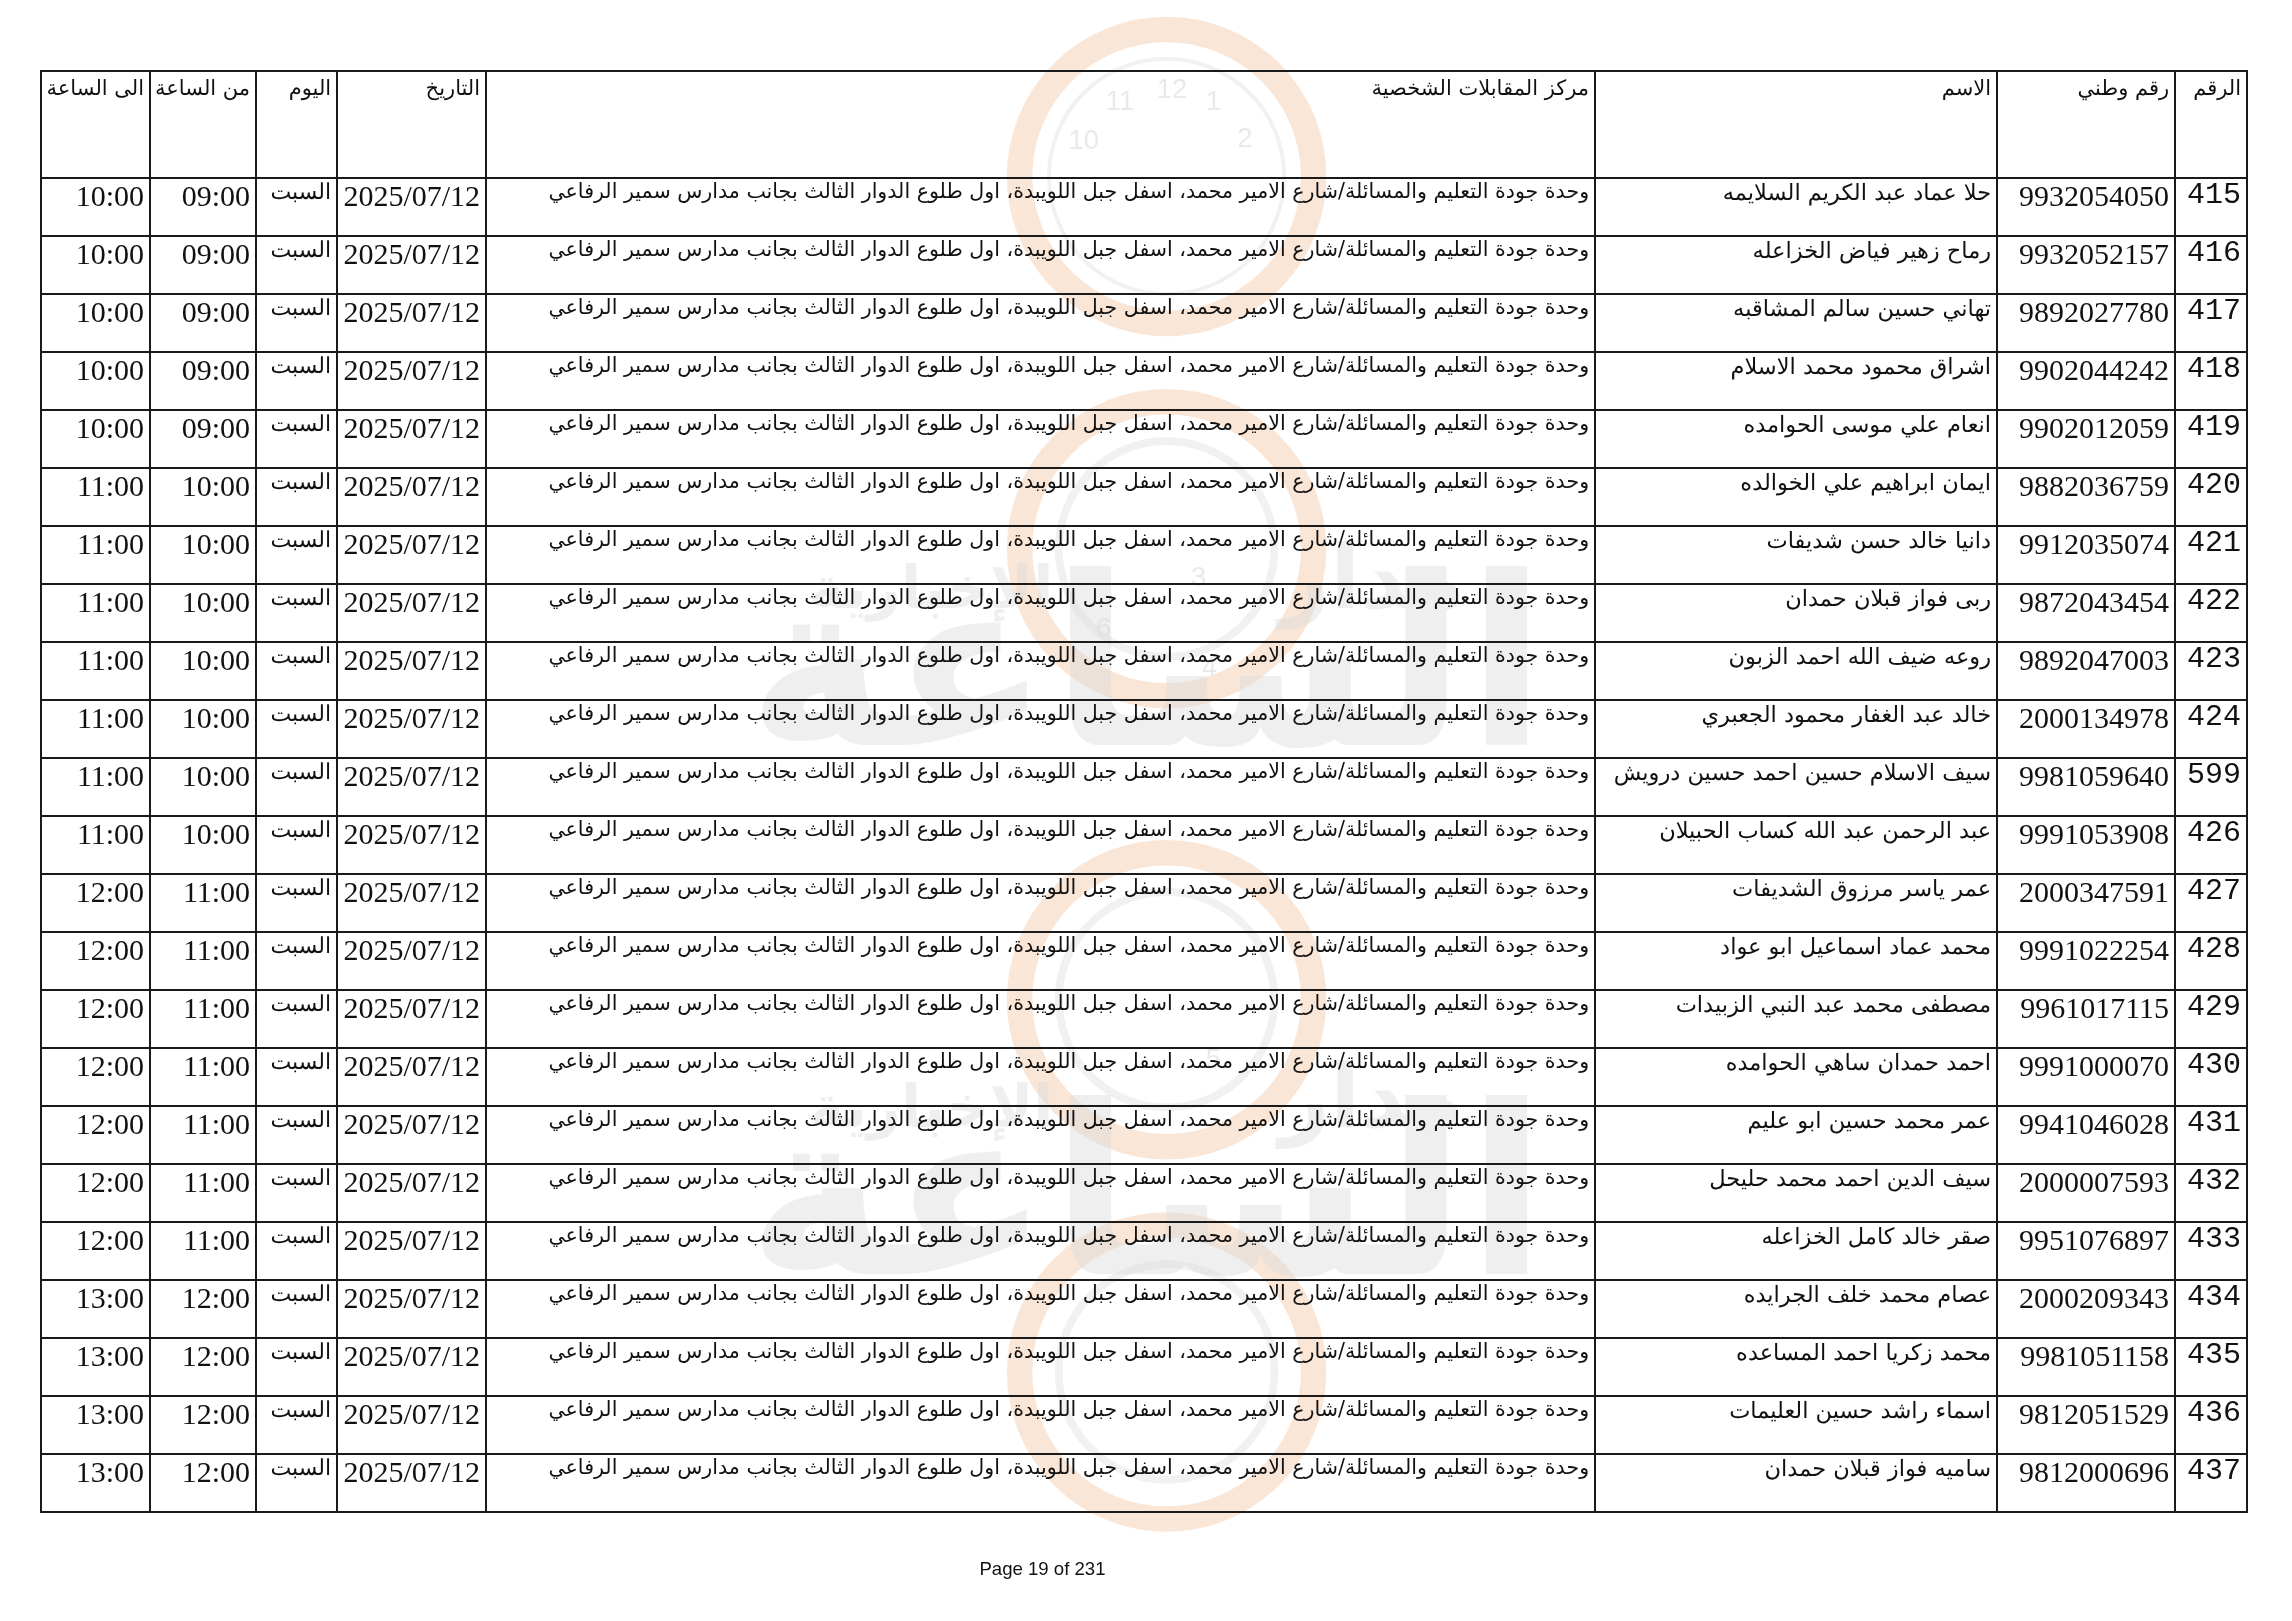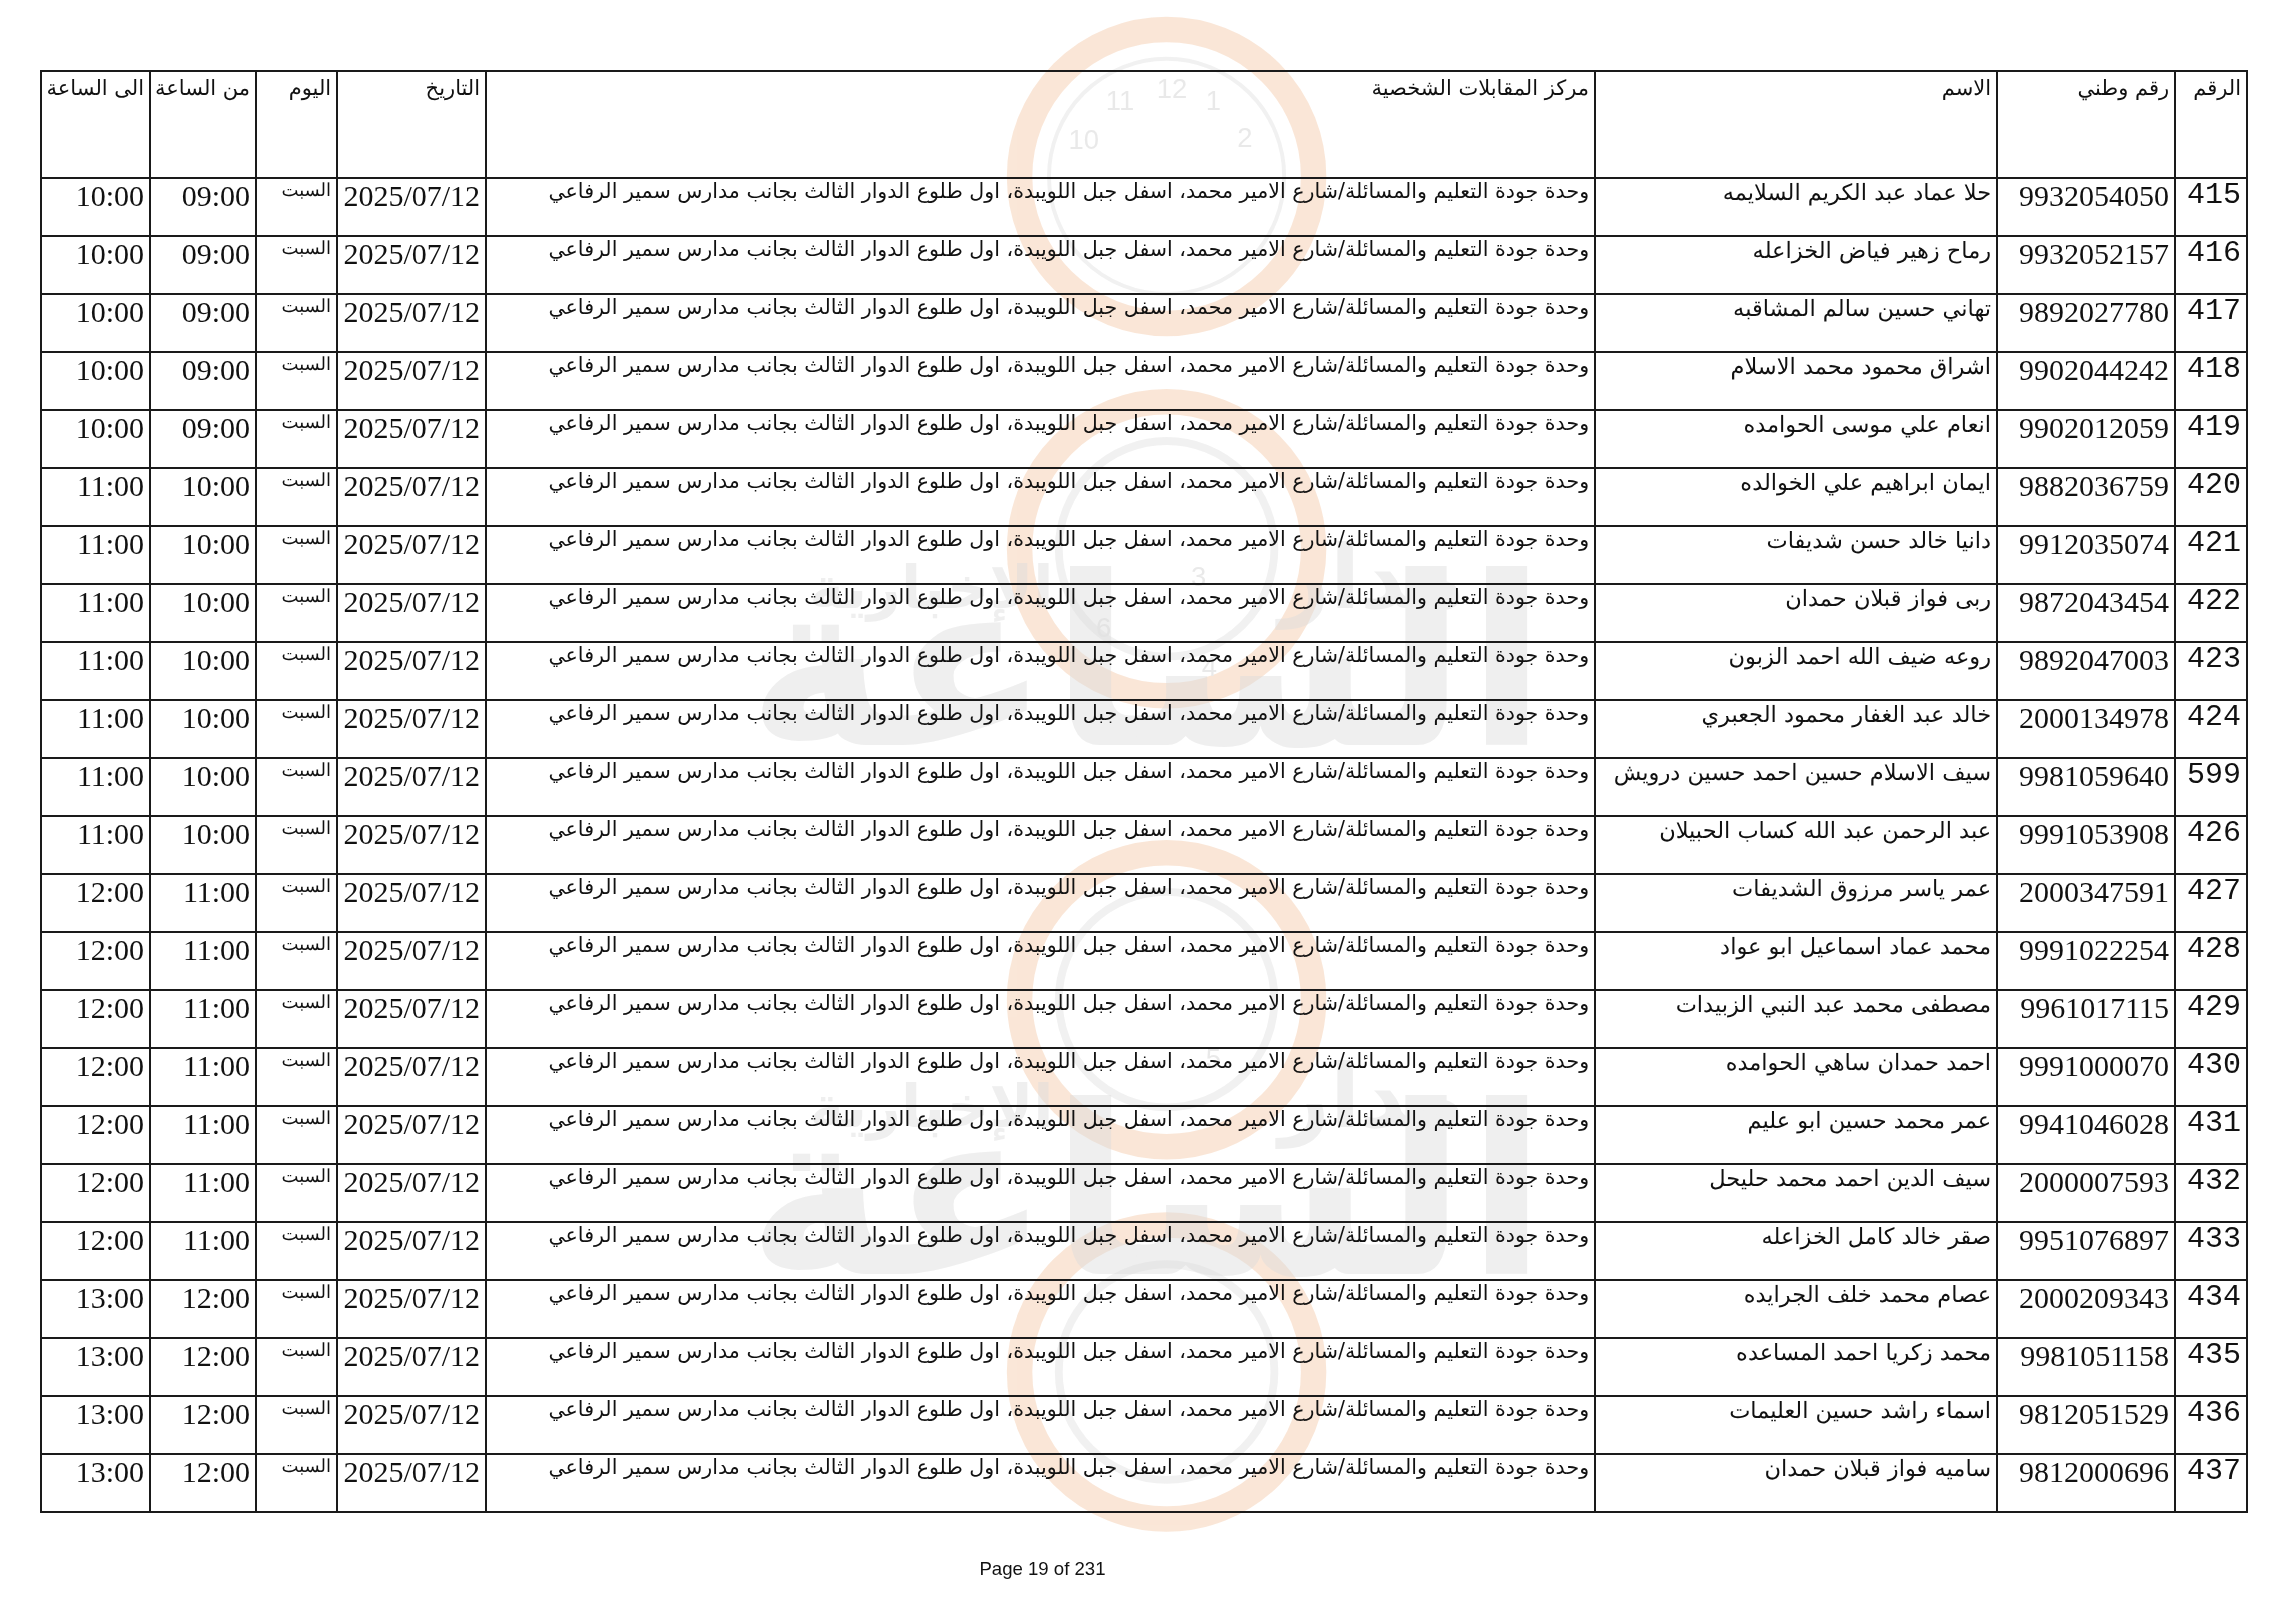--- a/index.html
+++ b/index.html
@@ -17,21 +17,21 @@
   table.sched th {
     height: 102px; font-family: "DejaVu Serif", "Liberation Serif", serif; font-weight: normal;
     font-size: 21px; padding-top: 3px; line-height: 27.4px;
   }
   table.sched td { height: 56px; }
   td.num { font-family: Liberation Mono, monospace; font-size: 30px; line-height: 33px; padding-top: 15.7px; }
   td.nid { font-family: "Liberation Serif", serif; font-size: 30px; line-height: 33px; padding-top: 5.9px; }
   td.name { font-family: "DejaVu Serif", "Liberation Serif", serif; font-size: 22.5px; padding-top: 9.8px; padding-right: 21.6px; }
   td.center { font-family: "DejaVu Sans", "Liberation Sans", sans-serif; font-size: 20.6px; padding-top: 5.9px; padding-right: 5.9px; }
   td.date { font-family: "Liberation Serif", serif; font-size: 30px; line-height: 33px; padding-top: 5.9px; }
-  td.day { font-family: Liberation Sans, sans-serif; font-size: 18px; padding-top: 17.6px; }
+  td.day { font-family: Liberation Sans, sans-serif; font-size: 22px; padding-top: 17.6px; }
   td.time { font-family: "Liberation Serif", serif; font-size: 30px; line-height: 33px; padding-top: 15.7px; }
   .footer {
     position: absolute; left: 0; width: 2085px; top: 1558px; text-align: center;
     font-family: "Liberation Sans", sans-serif; font-size: 18.6px; color: #111; z-index: 1;
   }
 </style>
 </head>
 <body>
 
 <svg class="watermark" viewBox="0 0 2339 1654" xmlns="http://www.w3.org/2000/svg">

